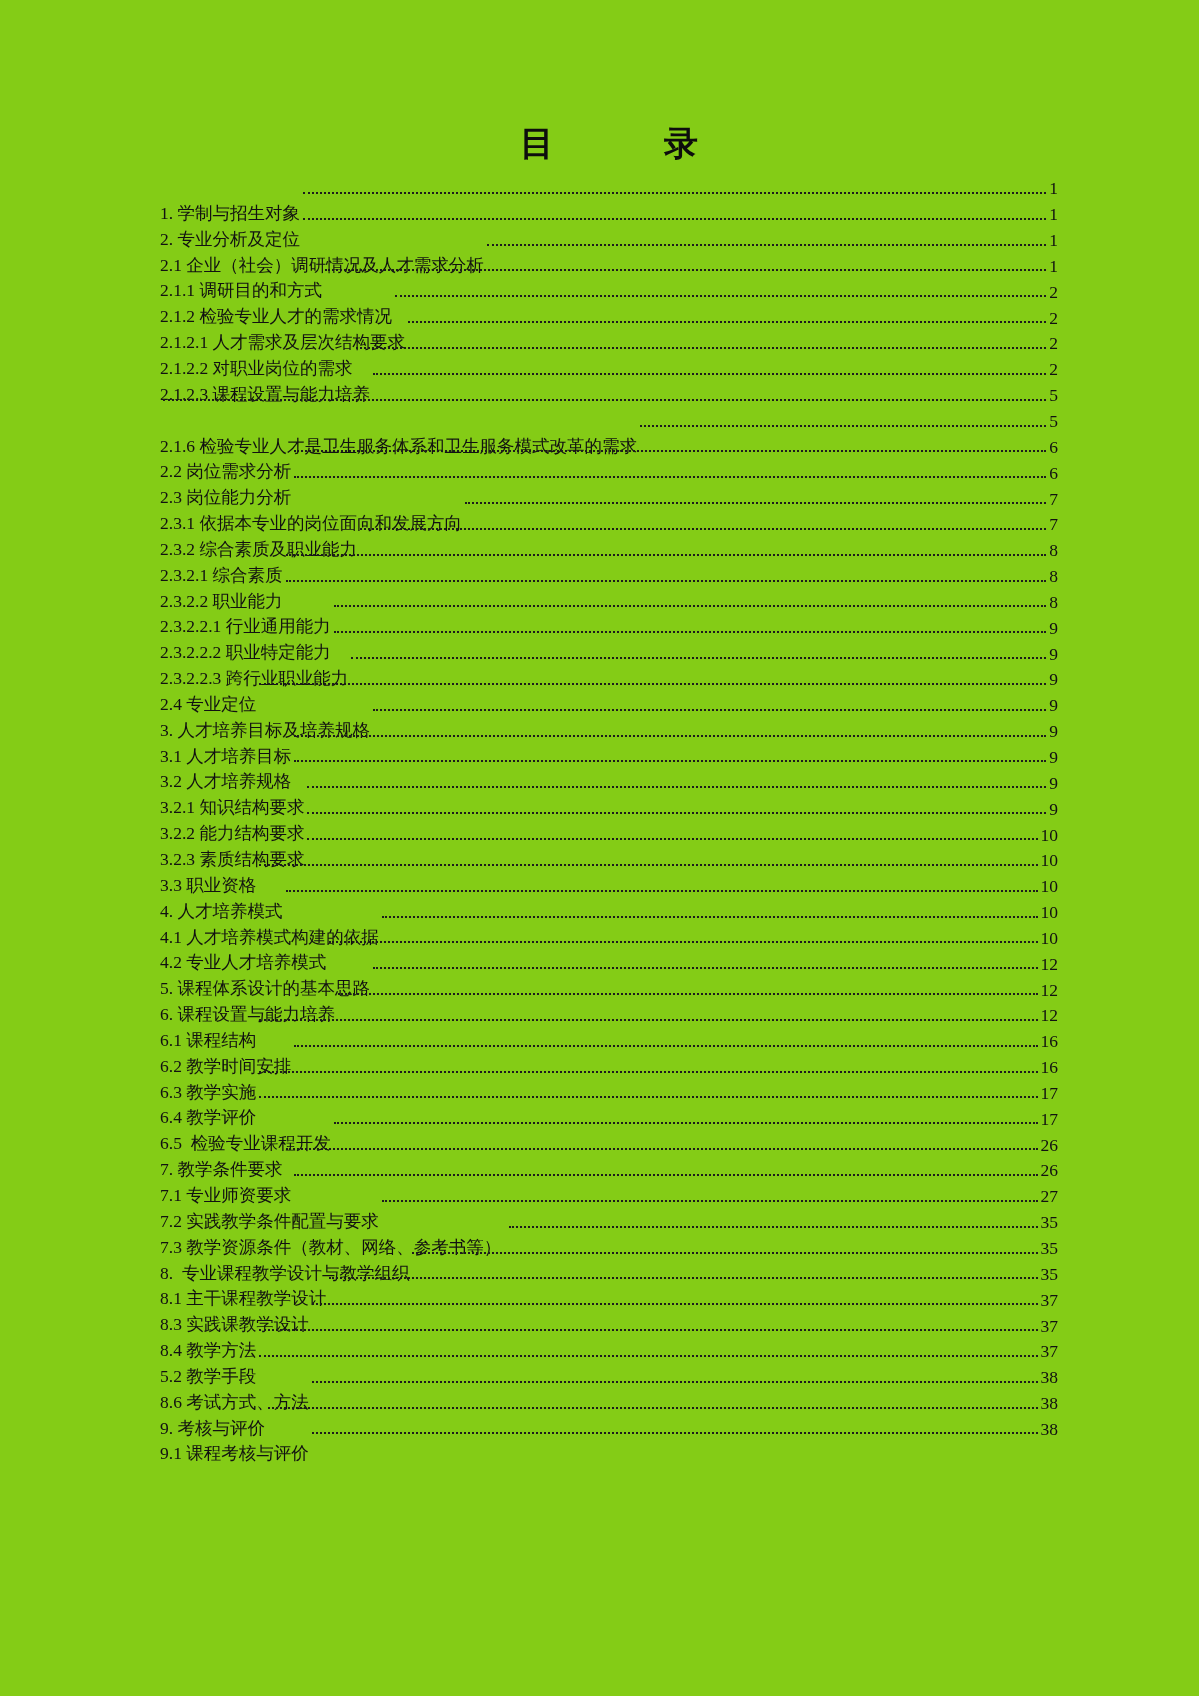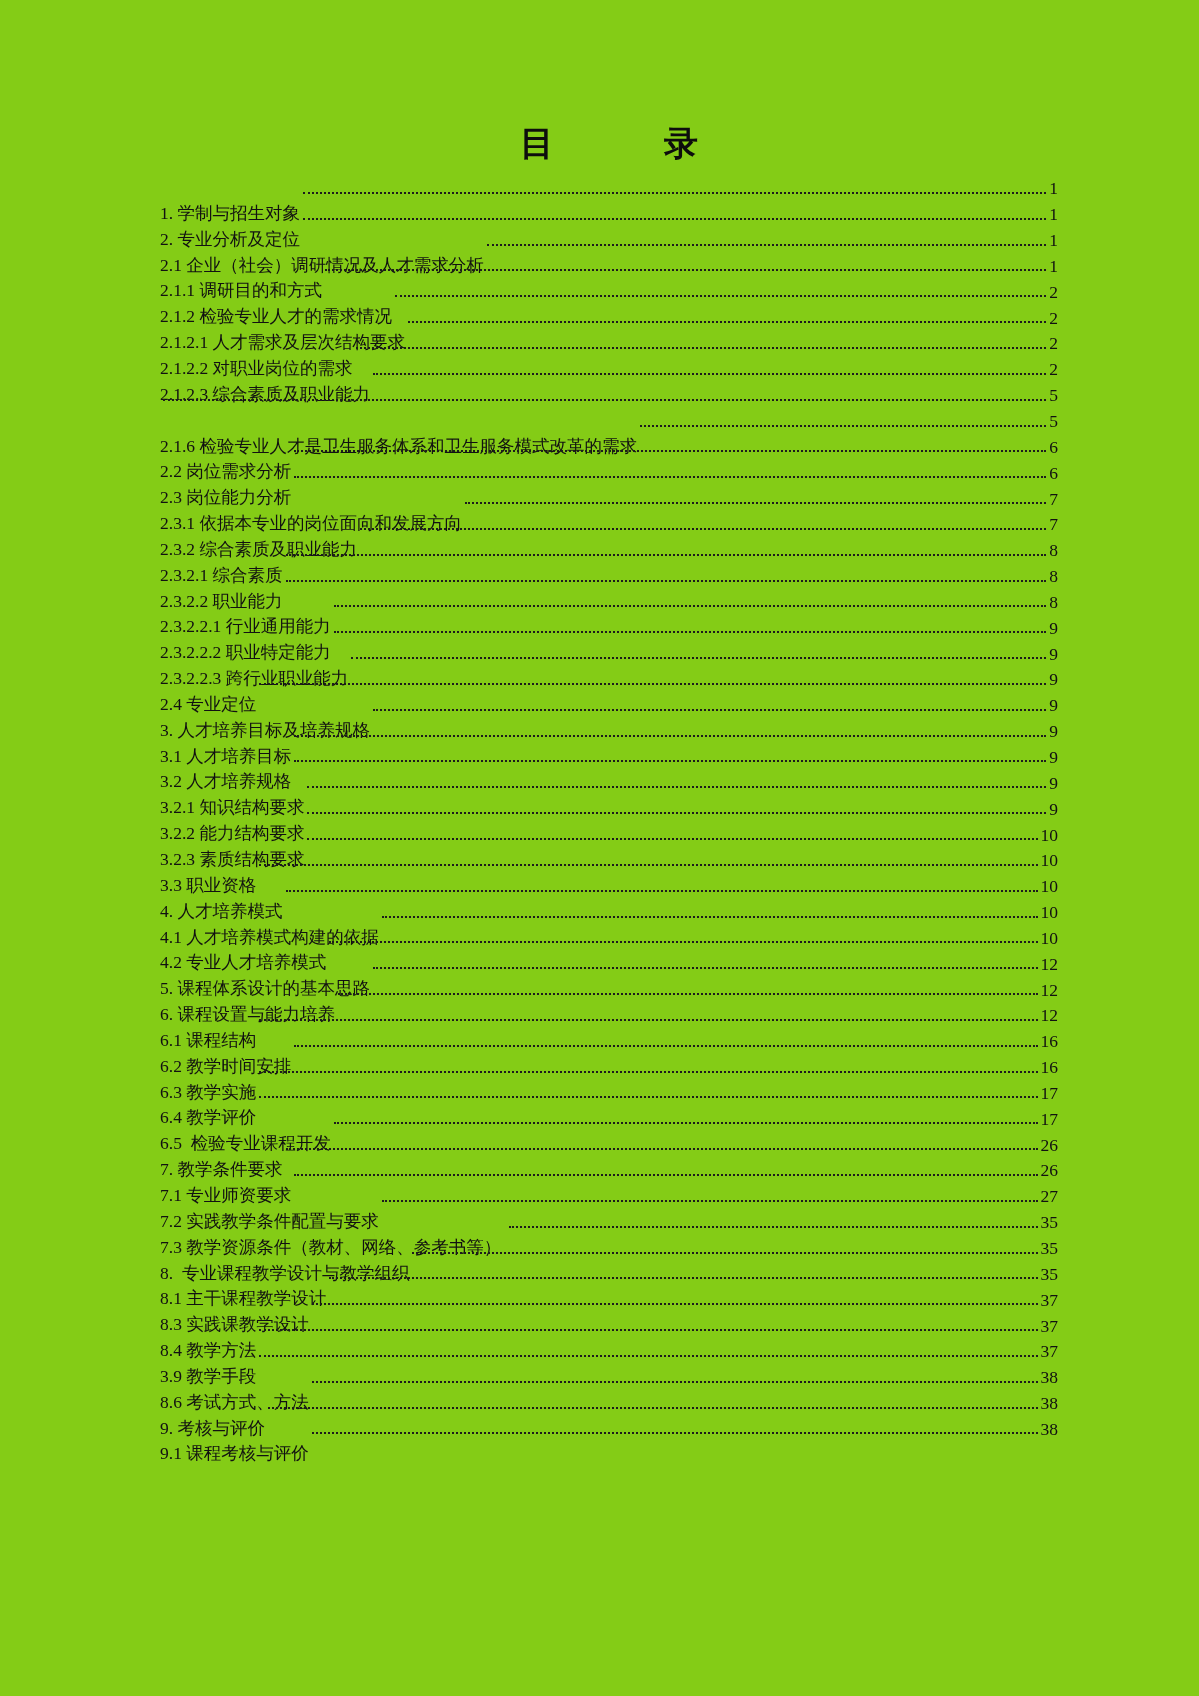--- a/index.html
+++ b/index.html
@@ -98,21 +98,21 @@
         <span class="toc-label">2.1.2.1 人才需求及层次结构要求</span>
         <span class="toc-dots"></span>
         <span class="toc-page">2</span>
       </div>
       <div class="toc-row">
         <span class="toc-label">2.1.2.2 对职业岗位的需求</span>
         <span class="toc-dots"></span>
         <span class="toc-page">2</span>
       </div>
       <div class="toc-row">
-        <span class="toc-label">2.1.2.3 综合素质及职业能力</span>
+        <span class="toc-label">2.1.2.3 课程设置与能力培养</span>
         <span class="toc-dots"></span>
         <span class="toc-page">2</span>
       </div>
       <div class="toc-row">
         <span class="toc-dots"></span>
         <span class="toc-page">5</span>
       </div>
       <div class="toc-row">
         <span class="toc-label">2.1.6 检验专业人才是卫生服务体系和卫生服务模式改革的需求</span>
         <span class="toc-dots"></span>
@@ -287,21 +287,21 @@
         <span class="toc-label">8.3 实践课教学设计</span>
         <span class="toc-dots"></span>
         <span class="toc-page">37</span>
       </div>
       <div class="toc-row">
         <span class="toc-label">8.4 教学方法</span>
         <span class="toc-dots"></span>
         <span class="toc-page">37</span>
       </div>
       <div class="toc-row">
-        <span class="toc-label">3.9 教学手段</span>
+        <span class="toc-label">5.2 教学手段</span>
         <span class="toc-dots"></span>
         <span class="toc-page">37</span>
       </div>
       <div class="toc-row">
         <span class="toc-label">8.6 考试方式、方法</span>
         <span class="toc-dots"></span>
         <span class="toc-page">38</span>
       </div>
       <div class="toc-row">
         <span class="toc-label">9. 考核与评价</span>

